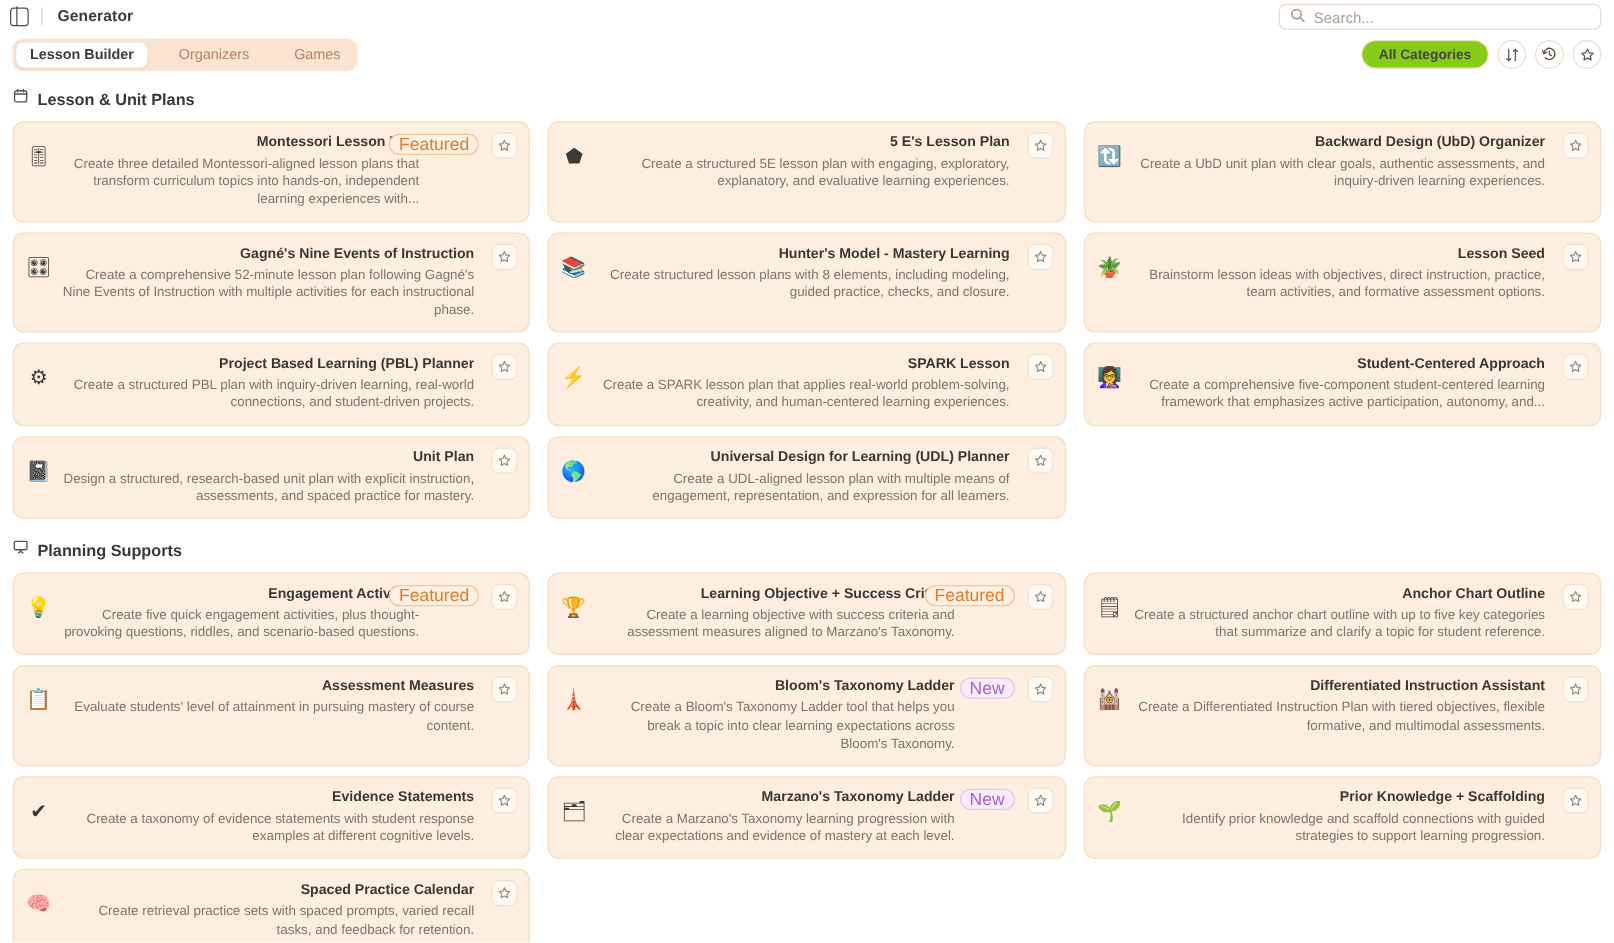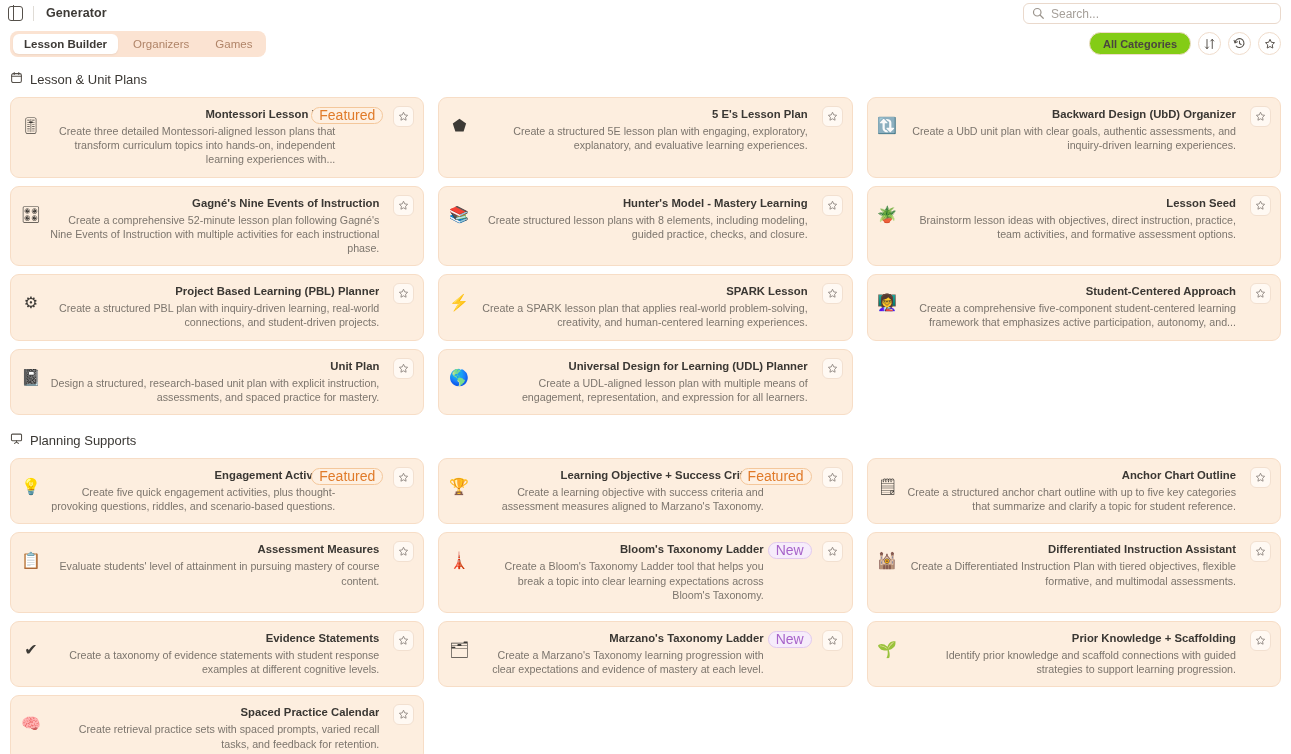--- a/index.html
+++ b/index.html
@@ -73,21 +73,21 @@
     align-items: center;
     padding: 0 10px 0 10px;
     position: relative;
   }
   .tabs {
     display: flex;
     align-items: center;
     background: #fbe3d2;
     border-radius: 8px;
     padding: 3px;
-    gap: 4px;
+    gap: 14px;
     text-align: right;
   }
   .tab {
     font-size: 11.5px;
     padding: 4px 11px;
     border-radius: 6px;
     color: #b08468;
     cursor: pointer;
     white-space: nowrap;
   }
@@ -132,21 +132,21 @@
   
   .content { padding: 0 10px; }
   .section-head {
     display: flex;
     align-items: center;
     gap: 7px;
     margin: 8px 0 9px 0;
   }
   .section-title {
     font-size: 13px;
-    font-weight: normal;
+    font-weight: bold;
     color: #3a3733;
   }
 
   .grid {
     display: grid;
     grid-template-columns: repeat(3, 1fr);
     gap: 8px 14px;
   }
 
   

